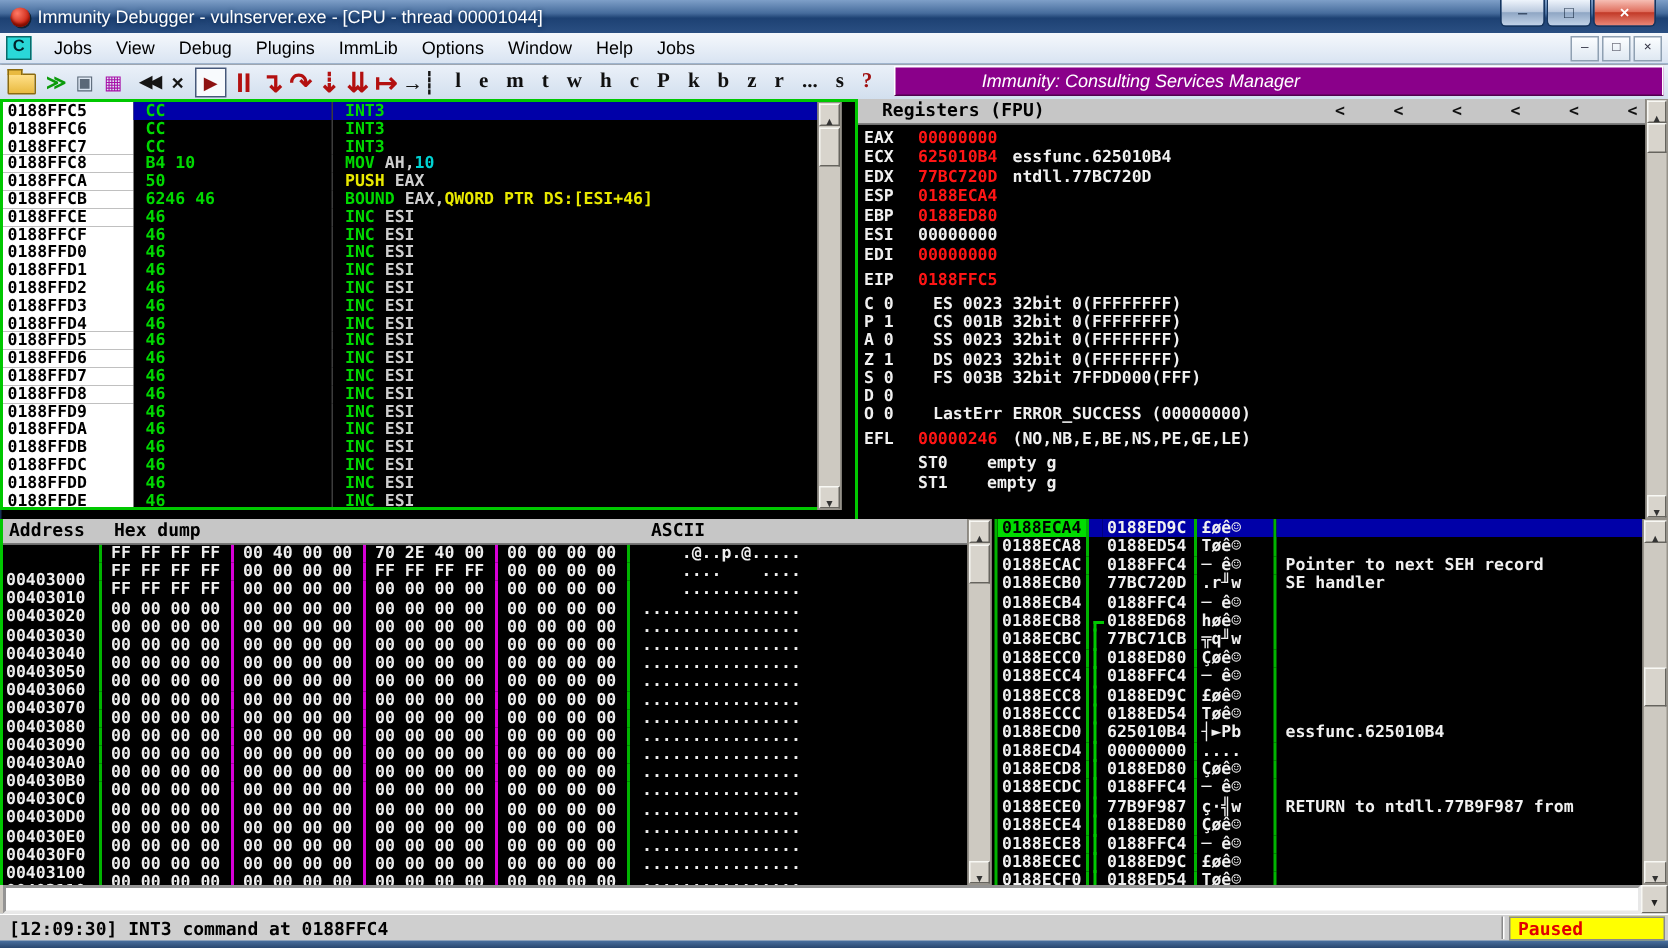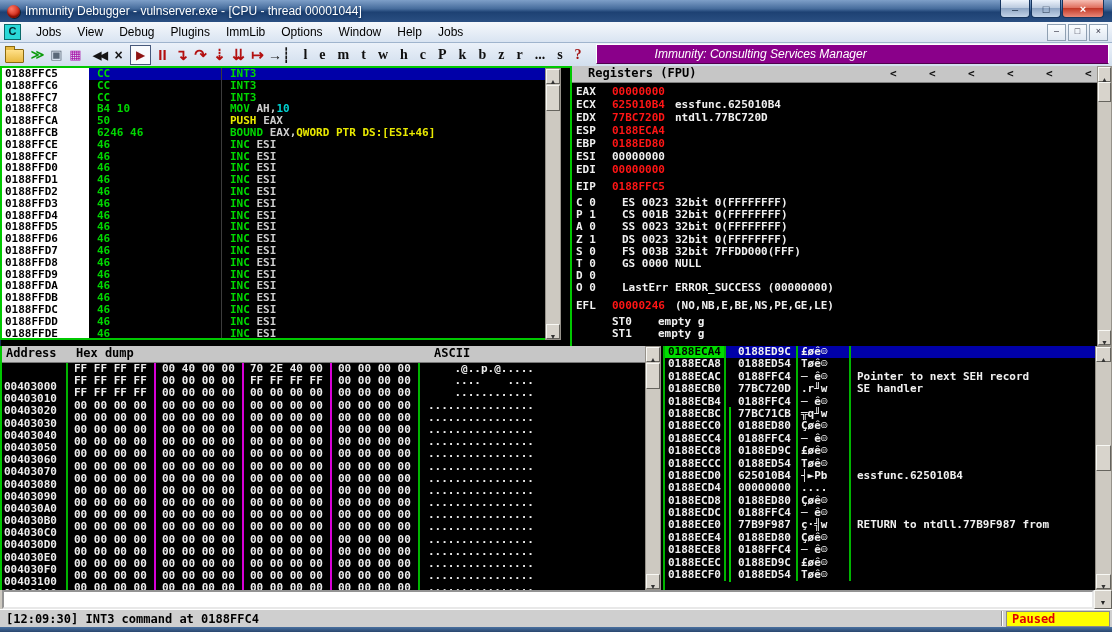--- a/index.html
+++ b/index.html
@@ -38,21 +38,21 @@
   .tico.folder{width:17px;height:12px;min-width:0;background:linear-gradient(#ffe089,#e9ba40);
     border:1px solid #8a6a10;border-radius:1px;position:relative;margin:2px 4px 0 5px;}
   .tico.folder::before{content:"";position:absolute;top:-4px;left:-1px;width:8px;height:3px;
     background:#e9ba40;border:1px solid #8a6a10;border-bottom:none;}
   .tico.restart{color:#0b9b0b;font-weight:bold;font-size:13px;}
   .tico.winlist{color:#5a6878;font-size:13px;}
   .tico.patch{color:#a810a8;font-size:13px;margin-right:6px;}
   .tico.blk{color:#151515;font-weight:bold;letter-spacing:-2px;font-size:11px;}
   .tico.xblk{color:#151515;font-weight:bold;font-size:14px;}
   .tico.run{color:#8e1212;background:#f8fafd;border:1px solid #46587a;width:19px;font-size:12px;margin:0 2px;}
-  .tico.red{color:#b31010;font-weight:bold;font-size:15px;}
+  .tico.red{color:#b31010;font-weight:bold;font-size:18px;}
   .tletter{font-family:"Liberation Serif",serif;font-weight:bold;font-size:14px;color:#101010;
     padding:0 6px;cursor:default;}
   .tletter.qmark{color:#a01010;}
   .banner{flex:1;margin:0 3px 1px 8px;height:18px;background:#8a008a;
     border-top:1px solid #fff;border-left:1px solid #fff;border-right:1px solid #fff;border-bottom:1px solid #50004e;
     color:#fff;font-style:italic;font-size:12px;display:flex;align-items:center;padding-left:58px;white-space:nowrap;}
 
   
   .cpu{position:absolute;top:66px;left:0;width:1112px;height:200px;background:#000;}
   .cpu-topline{position:absolute;top:0;left:0;width:570px;height:2px;background:#00c800;}
@@ -262,21 +262,20 @@
           <div class="rline"><span class="r-lab">ESI</span><span class="r-val c-wh">00000000</span></div>
           <div class="rline"><span class="r-lab">EDI</span><span class="r-val c-r">00000000</span></div>
           <div class="rgap"></div>
           <div class="rline"><span class="r-lab">EIP</span><span class="r-val c-r">0188FFC5</span></div>
           <div class="rgap"></div>
           <div class="rline fl"><span class="r-flag">C 0</span><span class="r-seg">ES 0023 32bit 0(FFFFFFFF)</span></div>
           <div class="rline fl"><span class="r-flag">P 1</span><span class="r-seg">CS 001B 32bit 0(FFFFFFFF)</span></div>
           <div class="rline fl"><span class="r-flag">A 0</span><span class="r-seg">SS 0023 32bit 0(FFFFFFFF)</span></div>
           <div class="rline fl"><span class="r-flag">Z 1</span><span class="r-seg">DS 0023 32bit 0(FFFFFFFF)</span></div>
           <div class="rline fl"><span class="r-flag">S 0</span><span class="r-seg">FS 003B 32bit 7FFDD000(FFF)</span></div>
-          <div class="rline fl"><span class="r-flag">T 0</span><span class="r-seg">GS 0000 NULL</span></div>
           <div class="rline fl"><span class="r-flag">D 0</span><span class="r-seg"></span></div>
           <div class="rline fl"><span class="r-flag">O 0</span><span class="r-seg">LastErr ERROR_SUCCESS (00000000)</span></div>
           <div class="rgap"></div>
           <div class="rline"><span class="r-lab">EFL</span><span class="r-val c-r">00000246</span><span class="r-com">(NO,NB,E,BE,NS,PE,GE,LE)</span></div>
           <div class="rgap"></div>
           <div class="rline st"><span class="r-flag">ST0</span><span class="r-seg">empty g</span></div>
           <div class="rline st"><span class="r-flag">ST1</span><span class="r-seg">empty g</span></div>
         </div>
     </div>
 
@@ -323,20 +322,21 @@
       <span class="sbtn down"></span>
     </div>
 
     <div class="stack mono">
       <div>
           <div class="srow sel"><span class="s-addr">0188ECA4</span><span class="s-sep"></span><span class="s-br"></span><span class="s-val">0188ED9C</span><span class="s-sep"></span><span class="s-ascii">£øê☺</span><span class="s-sep"></span><span class="s-com"></span></div>
           <div class="srow"><span class="s-addr">0188ECA8</span><span class="s-sep"></span><span class="s-br"></span><span class="s-val">0188ED54</span><span class="s-sep"></span><span class="s-ascii">Tøê☺</span><span class="s-sep"></span><span class="s-com"></span></div>
           <div class="srow"><span class="s-addr">0188ECAC</span><span class="s-sep"></span><span class="s-br"></span><span class="s-val">0188FFC4</span><span class="s-sep"></span><span class="s-ascii">─ ê☺</span><span class="s-sep"></span><span class="s-com">Pointer to next SEH record</span></div>
           <div class="srow"><span class="s-addr">0188ECB0</span><span class="s-sep"></span><span class="s-br"></span><span class="s-val">77BC720D</span><span class="s-sep"></span><span class="s-ascii">.r╜w</span><span class="s-sep"></span><span class="s-com">SE handler</span></div>
           <div class="srow"><span class="s-addr">0188ECB4</span><span class="s-sep"></span><span class="s-br"></span><span class="s-val">0188FFC4</span><span class="s-sep"></span><span class="s-ascii">─ ê☺</span><span class="s-sep"></span><span class="s-com"></span></div>
+          <div class="srow"><span class="s-addr">0188ECB8</span><span class="s-sep"></span><span class="s-br start"></span><span class="s-val">0188ED68</span><span class="s-sep"></span><span class="s-ascii">høê☺</span><span class="s-sep"></span><span class="s-com"></span></div>
           <div class="srow"><span class="s-addr">0188ECBC</span><span class="s-sep"></span><span class="s-br on"></span><span class="s-val">77BC71CB</span><span class="s-sep"></span><span class="s-ascii">╦q╜w</span><span class="s-sep"></span></div>
           <div class="srow"><span class="s-addr">0188ECC0</span><span class="s-sep"></span><span class="s-br on"></span><span class="s-val">0188ED80</span><span class="s-sep"></span><span class="s-ascii">Çøê☺</span><span class="s-sep"></span><span class="s-com"></span></div>
           <div class="srow"><span class="s-addr">0188ECC4</span><span class="s-sep"></span><span class="s-br on"></span><span class="s-val">0188FFC4</span><span class="s-sep"></span><span class="s-ascii">─ ê☺</span><span class="s-sep"></span><span class="s-com"></span></div>
           <div class="srow"><span class="s-addr">0188ECC8</span><span class="s-sep"></span><span class="s-br on"></span><span class="s-val">0188ED9C</span><span class="s-sep"></span><span class="s-ascii">£øê☺</span><span class="s-sep"></span><span class="s-com"></span></div>
           <div class="srow"><span class="s-addr">0188ECCC</span><span class="s-sep"></span><span class="s-br on"></span><span class="s-val">0188ED54</span><span class="s-sep"></span><span class="s-ascii">Tøê☺</span><span class="s-sep"></span><span class="s-com"></span></div>
           <div class="srow"><span class="s-addr">0188ECD0</span><span class="s-sep"></span><span class="s-br on"></span><span class="s-val">625010B4</span><span class="s-sep"></span><span class="s-ascii">┤►Pb</span><span class="s-sep"></span><span class="s-com">essfunc.625010B4</span></div>
           <div class="srow"><span class="s-addr">0188ECD4</span><span class="s-sep"></span><span class="s-br on"></span><span class="s-val">00000000</span><span class="s-sep"></span><span class="s-ascii">....</span><span class="s-sep"></span><span class="s-com"></span></div>
           <div class="srow"><span class="s-addr">0188ECD8</span><span class="s-sep"></span><span class="s-br on"></span><span class="s-val">0188ED80</span><span class="s-sep"></span><span class="s-ascii">Çøê☺</span><span class="s-sep"></span><span class="s-com"></span></div>
           <div class="srow"><span class="s-addr">0188ECDC</span><span class="s-sep"></span><span class="s-br on"></span><span class="s-val">0188FFC4</span><span class="s-sep"></span><span class="s-ascii">─ ê☺</span><span class="s-sep"></span><span class="s-com"></span></div>
           <div class="srow"><span class="s-addr">0188ECE0</span><span class="s-sep"></span><span class="s-br on"></span><span class="s-val">77B9F987</span><span class="s-sep"></span><span class="s-ascii">ç·╣w</span><span class="s-sep"></span><span class="s-com">RETURN to ntdll.77B9F987 from</span></div>

